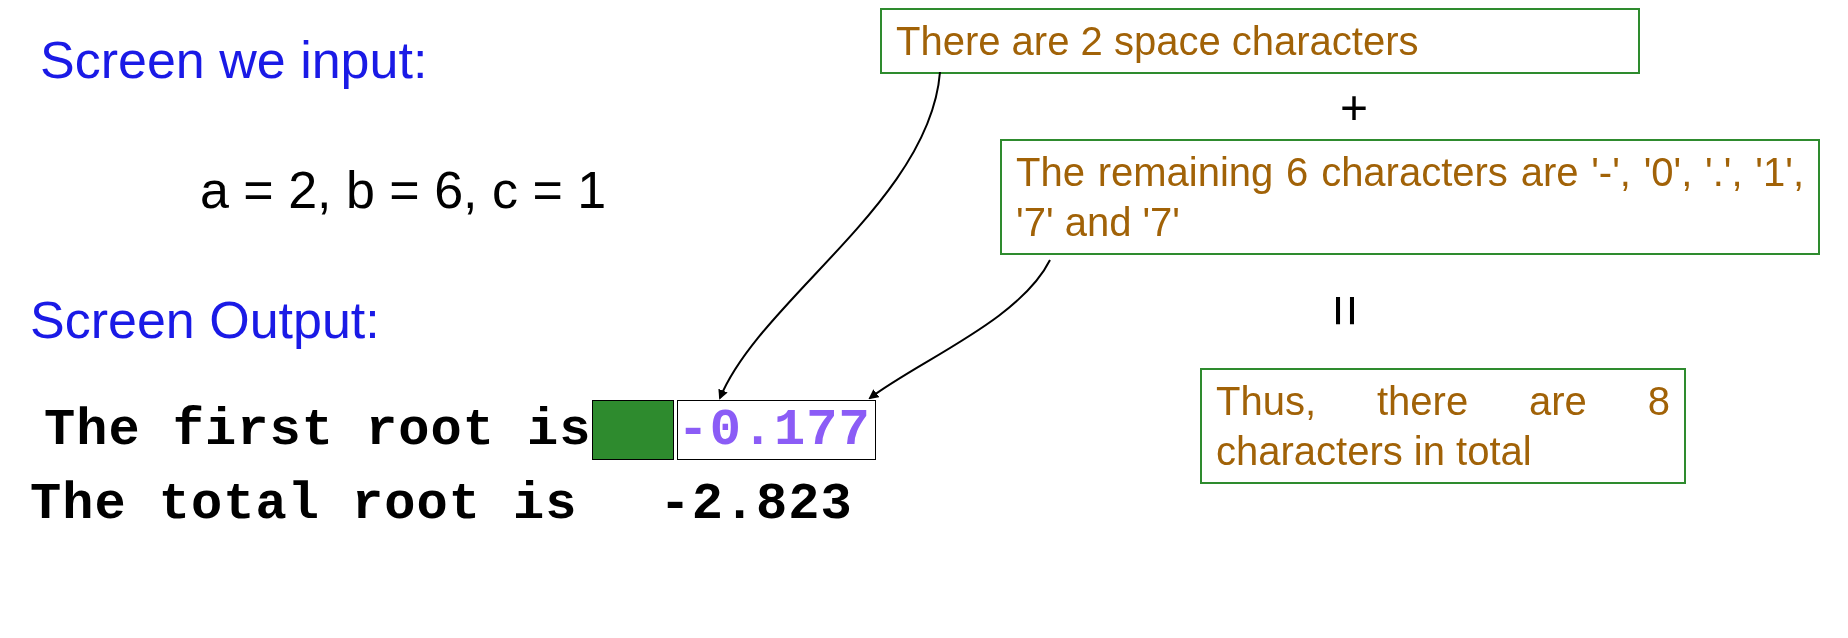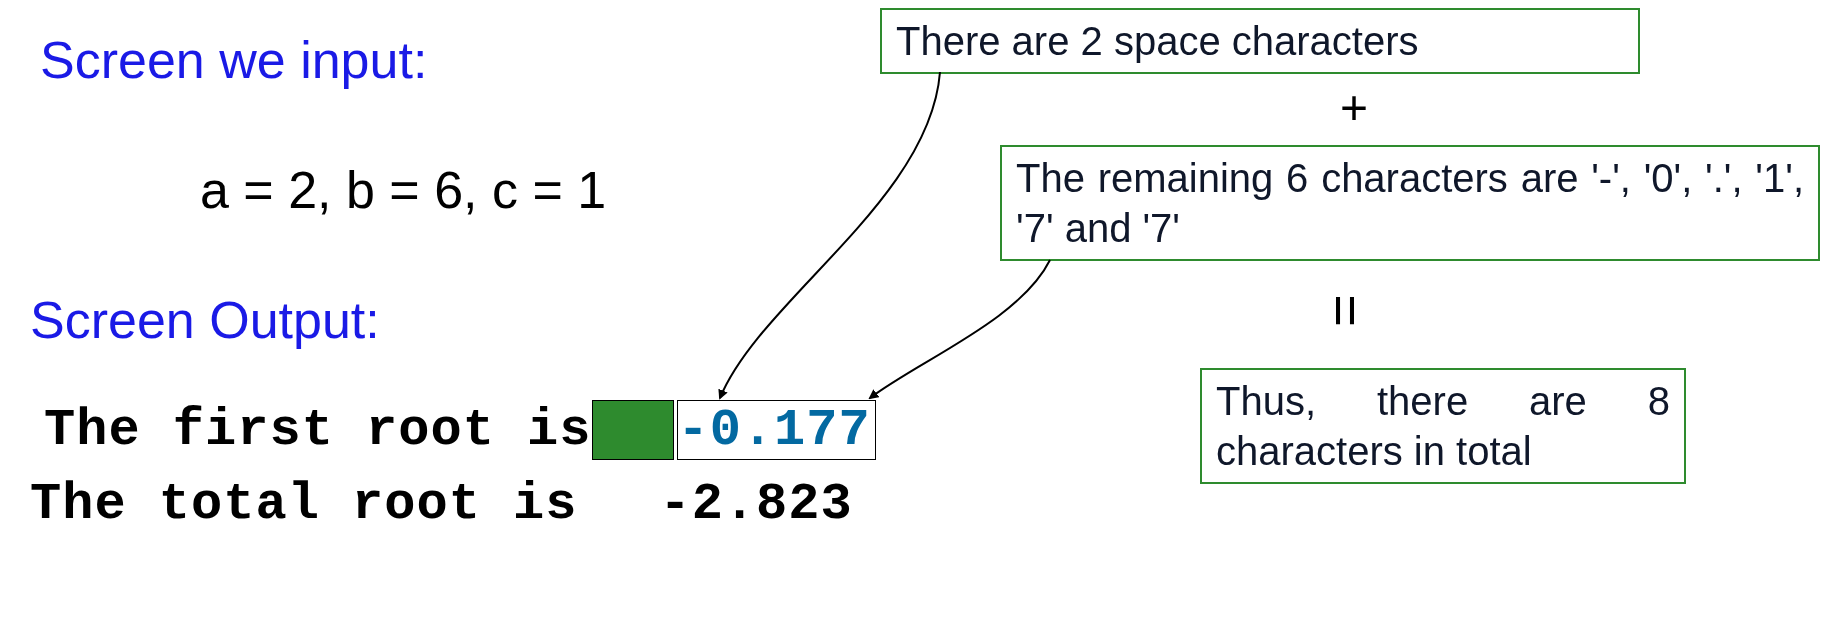--- a/index.html
+++ b/index.html
@@ -24,21 +24,21 @@
   .mono {
     font-family: "Courier New", Courier, monospace;
     font-weight: bold;
     font-size: 52px;
     color: #000000;
     letter-spacing: 1px;
   }
   .annotation-box {
     border: 2px solid #2e8b2e;
     background: #ffffff;
-    color: #0f172a;
+    color: #a16207;
     font-size: 40px;
     font-weight: 400;
     padding: 6px 14px;
     box-sizing: border-box;
     line-height: 1.25;
   }
   .plus-sign, .equals-sign {
     font-size: 48px;
     font-weight: 400;
     color: #000000;
@@ -52,21 +52,21 @@
   }
   .value-box {
     border: 1.5px solid #000000;
     background: #ffffff;
     height: 60px;
     box-sizing: border-box;
     padding: 0 4px 0 0;
     font-family: "Courier New", Courier, monospace;
     font-weight: bold;
     font-size: 52px;
-    color: #0369a1;
+    color: #8b5cf6;
     display: flex;
     align-items: center;
     letter-spacing: 1px;
     margin-left: 3px;
   }
   svg.arrows {
     position: absolute;
     left: 0;
     top: 0;
     pointer-events: none;
@@ -90,21 +90,21 @@
 <div style="position:absolute; left:30px; top:475px; display:flex; align-items:center;">
   <span class="mono">The total root is </span>
   <span class="mono" style="width:82px; display:inline-block;">&nbsp;</span>
   <span class="mono">-2.823</span>
 </div>
 
 <div style="position:absolute; left:880px; top:8px; width:760px;" class="annotation-box">There are 2 space characters</div>
 
 <div style="position:absolute; left:1340px; top:80px;" class="plus-sign">+</div>
 
-<div style="position:absolute; left:1000px; top:145px; width:820px; text-align:justify;" class="annotation-box">The remaining 6 characters are '-', '0', '.', '1', '7' and '7'</div>
+<div style="position:absolute; left:1000px; top:139px; width:820px; text-align:justify;" class="annotation-box">The remaining 6 characters are '-', '0', '.', '1', '7' and '7'</div>
 
 <div style="position:absolute; left:1330px; top:278px; transform:rotate(90deg); font-size:56px;" class="equals-sign">=</div>
 
 <div style="position:absolute; left:1200px; top:348px; width:486px; text-align:justify;margin-top:20px;" class="annotation-box">Thus, there are 8 characters in total</div>
 
 <svg class="arrows" width="1848" height="638">
   <defs>
     <marker id="ah" markerWidth="10" markerHeight="10" refX="8" refY="5" orient="auto" markerUnits="userSpaceOnUse">
       <path d="M0,0 L10,5 L0,10 Z" fill="#000000"></path>
     </marker>

